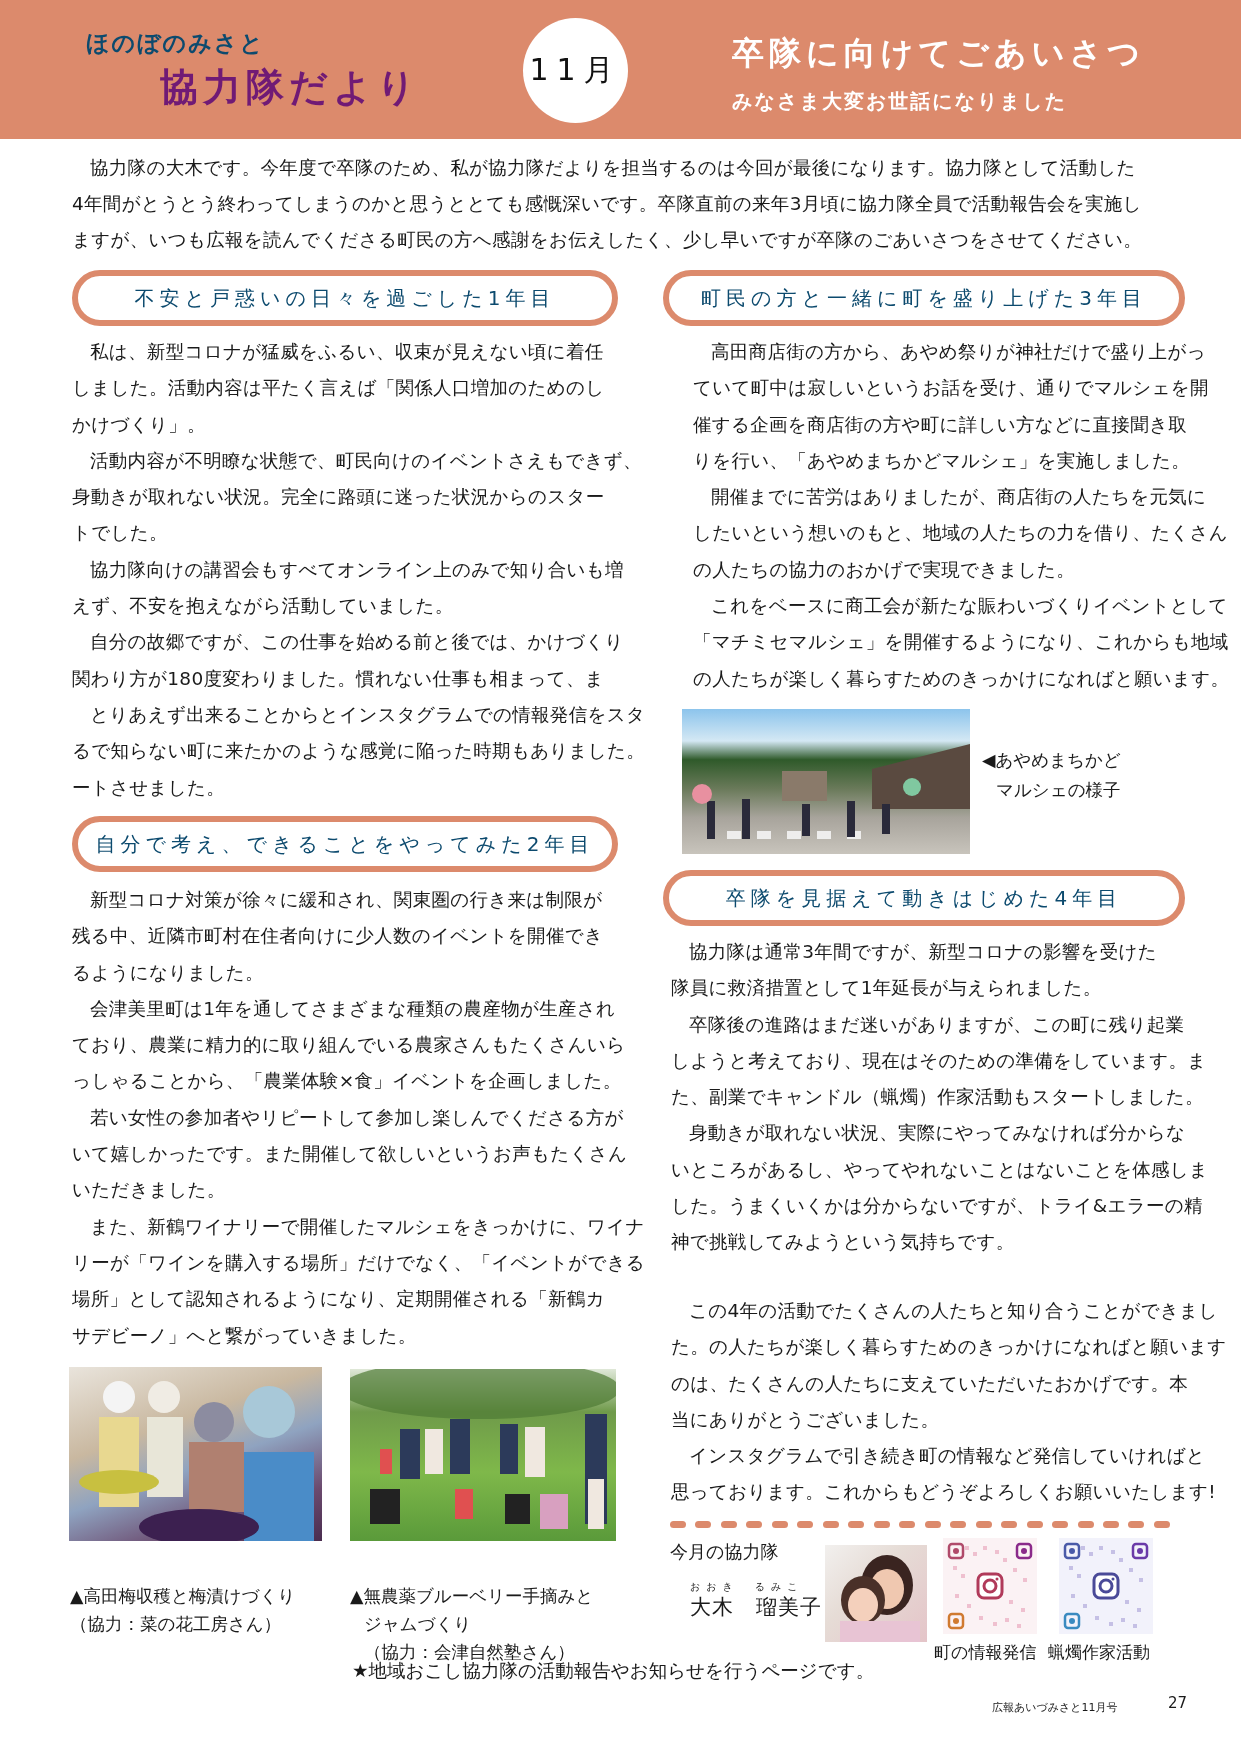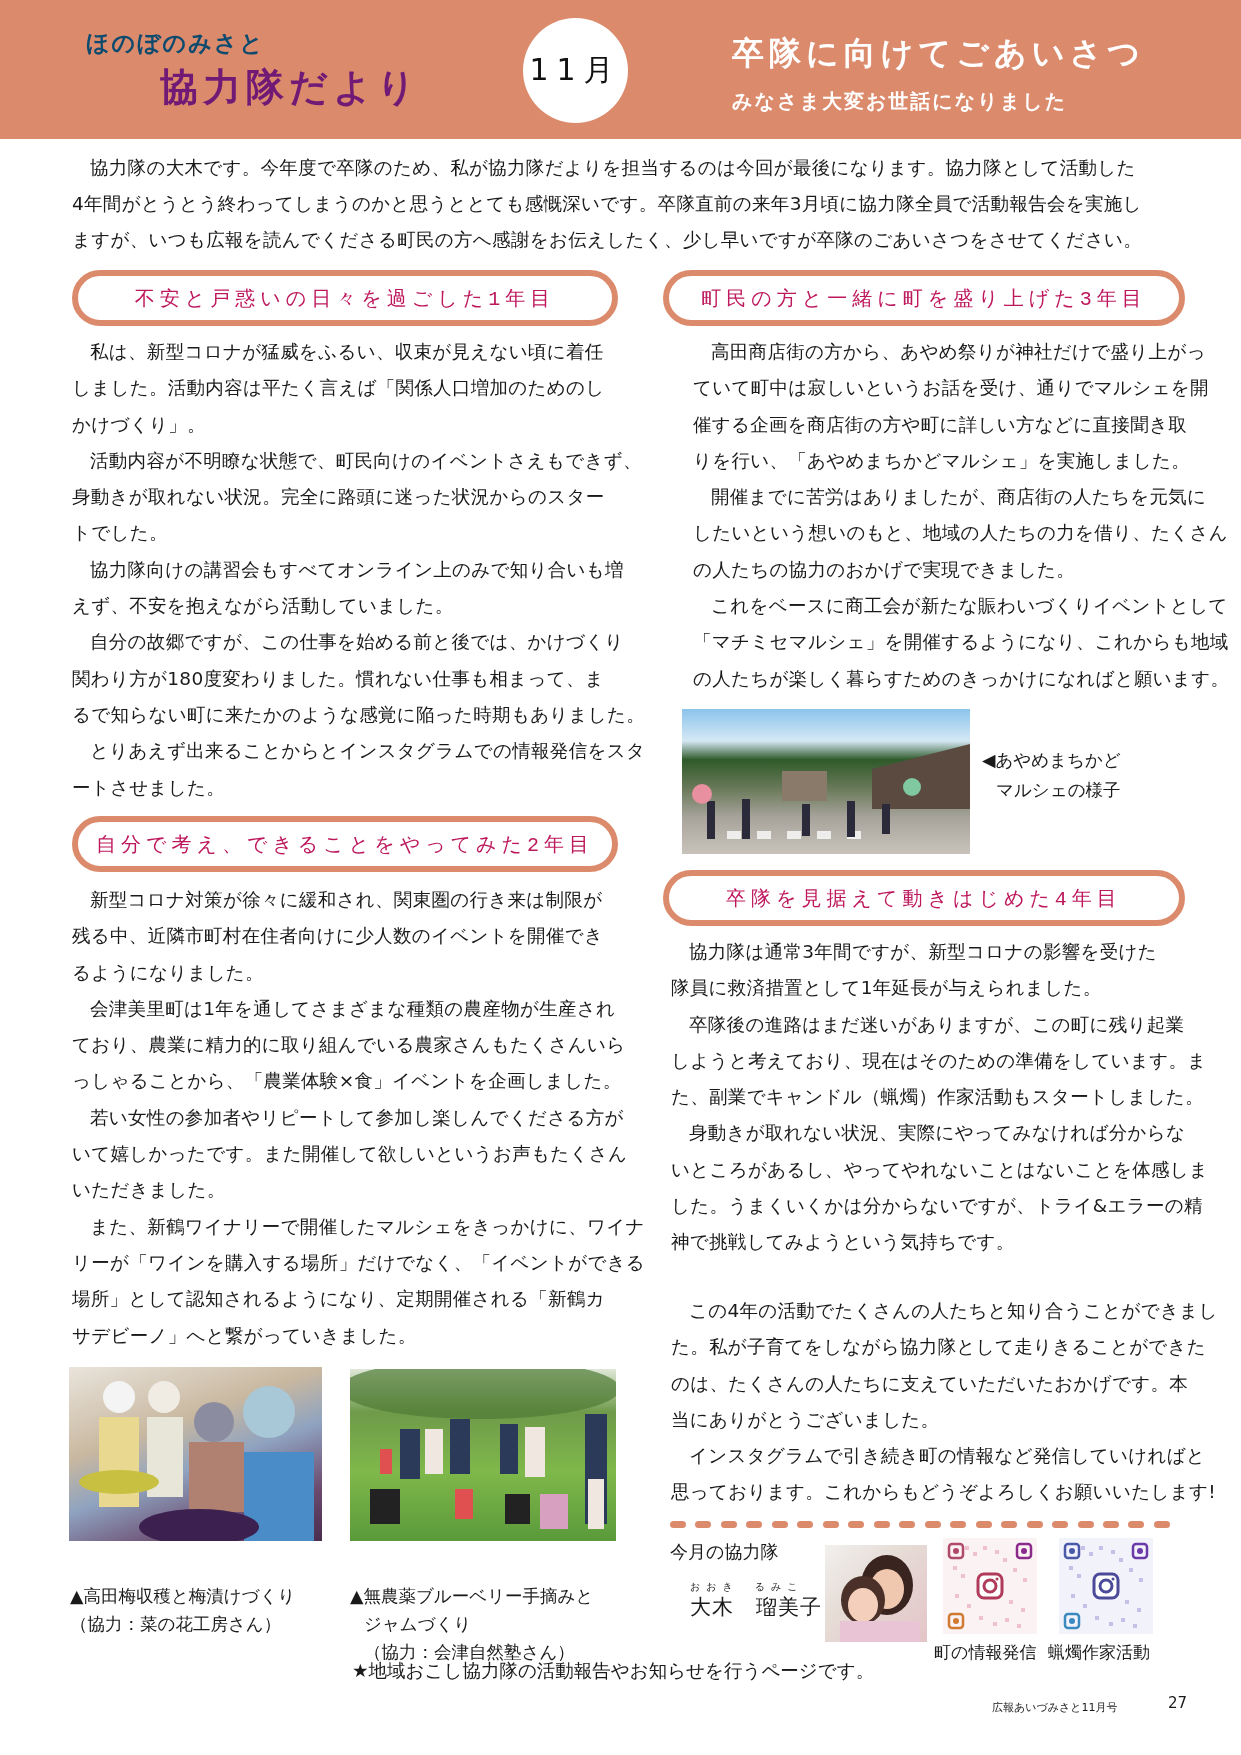--- a/index.html
+++ b/index.html
@@ -9,21 +9,21 @@
   .header { position: absolute; left: 0; top: 0; width: 1241px; height: 139px; background: #dc8a6c; }
   .hdr-sub { position: absolute; left: 86px; top: 28px; color: #0c4a6e; font-size: 23px; font-weight: bold; letter-spacing: 2px; text-align: center; }
   .hdr-title { position: absolute; left: 160px; top: 62px; color: #701a75; font-size: 38px; font-weight: bold; letter-spacing: 5px; }
   .month-circle { position: absolute; left: 523px; top: 18px; width: 105px; height: 105px; border-radius: 50%; background: #fff; display: flex; align-items: center; justify-content: center; font-size: 30px; letter-spacing: 8px; color: #111; }
   .hdr-right-title { position: absolute; left: 732px; top: 32px; color: #fff; font-size: 32px; font-weight: bold; letter-spacing: 5px; }
   .hdr-right-sub { position: absolute; left: 732px; top: 88px; color: #fff; font-size: 20px; font-weight: bold; letter-spacing: 2px; }
 
   .intro { position: absolute; left: 72px; top: 150px; width: 1110px; font-size: 18.5px; line-height: 36px; letter-spacing: 0.3px; }
   .intro p { white-space: nowrap; }
 
-  .pill { position: absolute; height: 56px; border: 6px solid #dc8a6c; border-radius: 30px; background: #fff; display: flex; align-items: center; justify-content: center; font-size: 20px; letter-spacing: 5px; color: #be185d; font-family: Liberation Mono, monospace; }
+  .pill { position: absolute; height: 56px; border: 6px solid #dc8a6c; border-radius: 30px; background: #fff; display: flex; align-items: center; justify-content: center; font-size: 20px; letter-spacing: 5px; color: #0c4a6e; }
 
   .col { position: absolute; font-size: 18.5px; line-height: 36.3px; letter-spacing: 0.3px; }
   .col p { white-space: nowrap; }
 
   .photo { position: absolute; overflow: hidden; }
   .caption { position: absolute; font-size: 17.5px; line-height: 28px; white-space: nowrap; margin-top: 36px; }
 
   .dashes { position: absolute; left: 670px; top: 1521px; width: 500px; height: 8px; display: flex; justify-content: space-between; }
   .dashes span { width: 16px; height: 7px; border-radius: 4px; background: #dc8a6c; }
 
@@ -64,22 +64,22 @@
   <p style="padding-left:18px">私は、新型コロナが猛威をふるい、収束が見えない頃に着任</p>
   <p>しました。活動内容は平たく言えば「関係人口増加のためのし</p>
   <p>かけづくり」。</p>
   <p style="padding-left:18px">活動内容が不明瞭な状態で、町民向けのイベントさえもできず、</p>
   <p>身動きが取れない状況。完全に路頭に迷った状況からのスター</p>
   <p>トでした。</p>
   <p style="padding-left:18px">協力隊向けの講習会もすべてオンライン上のみで知り合いも増</p>
   <p>えず、不安を抱えながら活動していました。</p>
   <p style="padding-left:18px">自分の故郷ですが、この仕事を始める前と後では、かけづくり</p>
   <p>関わり方が180度変わりました。慣れない仕事も相まって、ま</p>
+  <p style="padding-left:18px">とりあえず出来ることからとインスタグラムでの情報発信をスタ</p>
   <p>るで知らない町に来たかのような感覚に陥った時期もありました。</p>
-  <p style="padding-left:18px">とりあえず出来ることからとインスタグラムでの情報発信をスタ</p>
   <p>ートさせました。</p>
 </div>
 
 <div class="pill" style="left:72px; top:816px; width:546px;">
   <span>自分で考え、できることをやってみた2年目</span>
 </div>
 <div class="col" style="left:72px; top:882px; width:560px;">
   <p style="padding-left:18px">新型コロナ対策が徐々に緩和され、関東圏の行き来は制限が</p>
   <p>残る中、近隣市町村在住者向けに少人数のイベントを開催でき</p>
   <p>るようになりました。</p>
@@ -198,21 +198,21 @@
   <p>しようと考えており、現在はそのための準備をしています。ま</p>
   <p>た、副業でキャンドル（蝋燭）作家活動もスタートしました。</p>
   <p style="padding-left:18px">身動きが取れない状況、実際にやってみなければ分からな</p>
   <p>いところがあるし、やってやれないことはないことを体感しま</p>
   <p>した。うまくいくかは分からないですが、トライ&amp;エラーの精</p>
   <p>神で挑戦してみようという気持ちです。</p>
 </div>
 
 <div class="col" style="left:671px; top:1293px; width:520px;">
   <p style="padding-left:18px">この4年の活動でたくさんの人たちと知り合うことができまし</p>
-  <p>た。私が子育てをしながら協力隊として走りきることができた</p>
+  <p>た。の人たちが楽しく暮らすためのきっかけになればと願います</p>
   <p>のは、たくさんの人たちに支えていただいたおかげです。本</p>
   <p>当にありがとうございました。</p>
   <p style="padding-left:18px">インスタグラムで引き続き町の情報など発信していければと</p>
   <p>思っております。これからもどうぞよろしくお願いいたします!</p>
 </div>
 
 <div class="dashes">
   <span></span>
     <span></span>
     <span></span>

